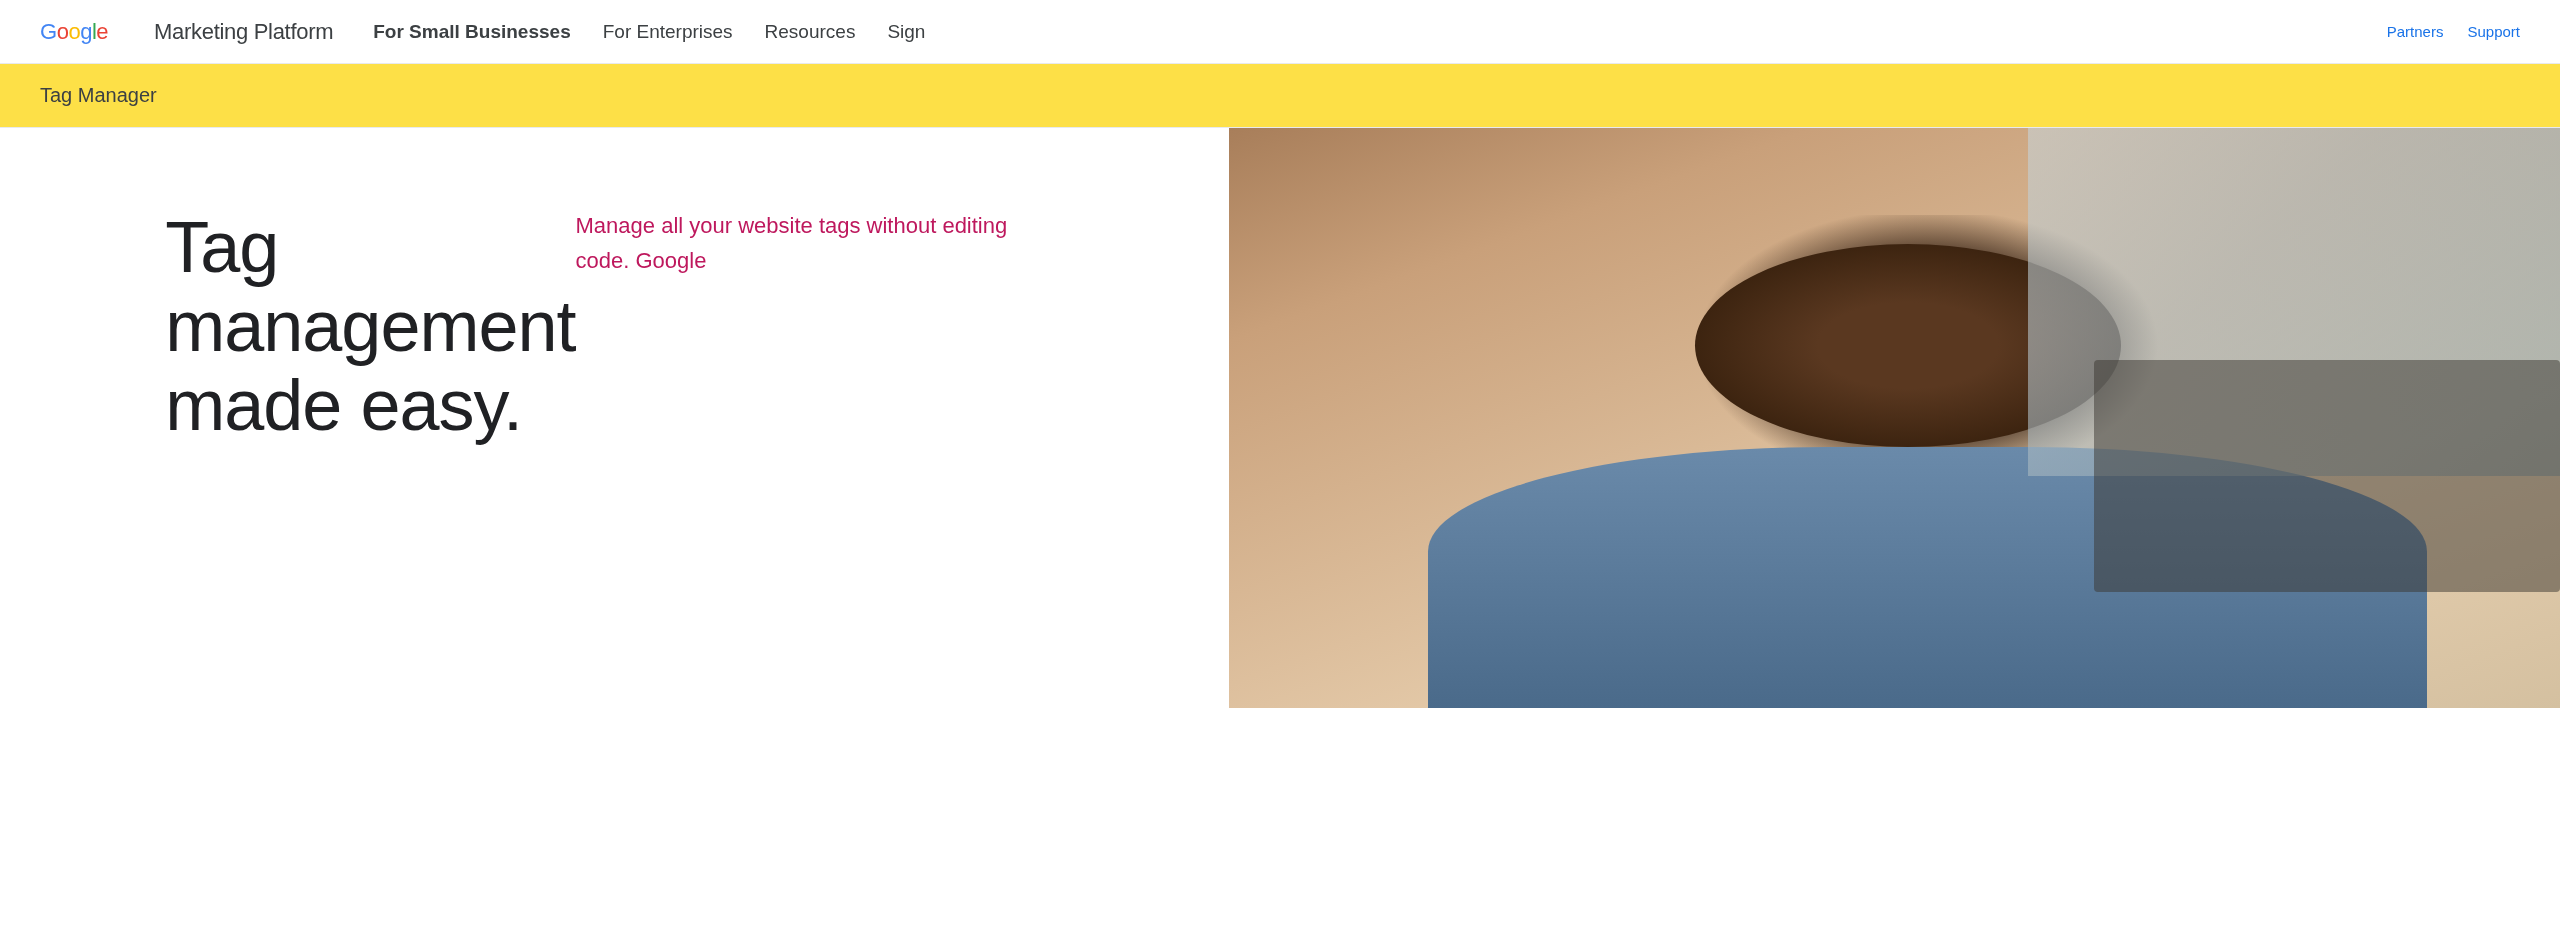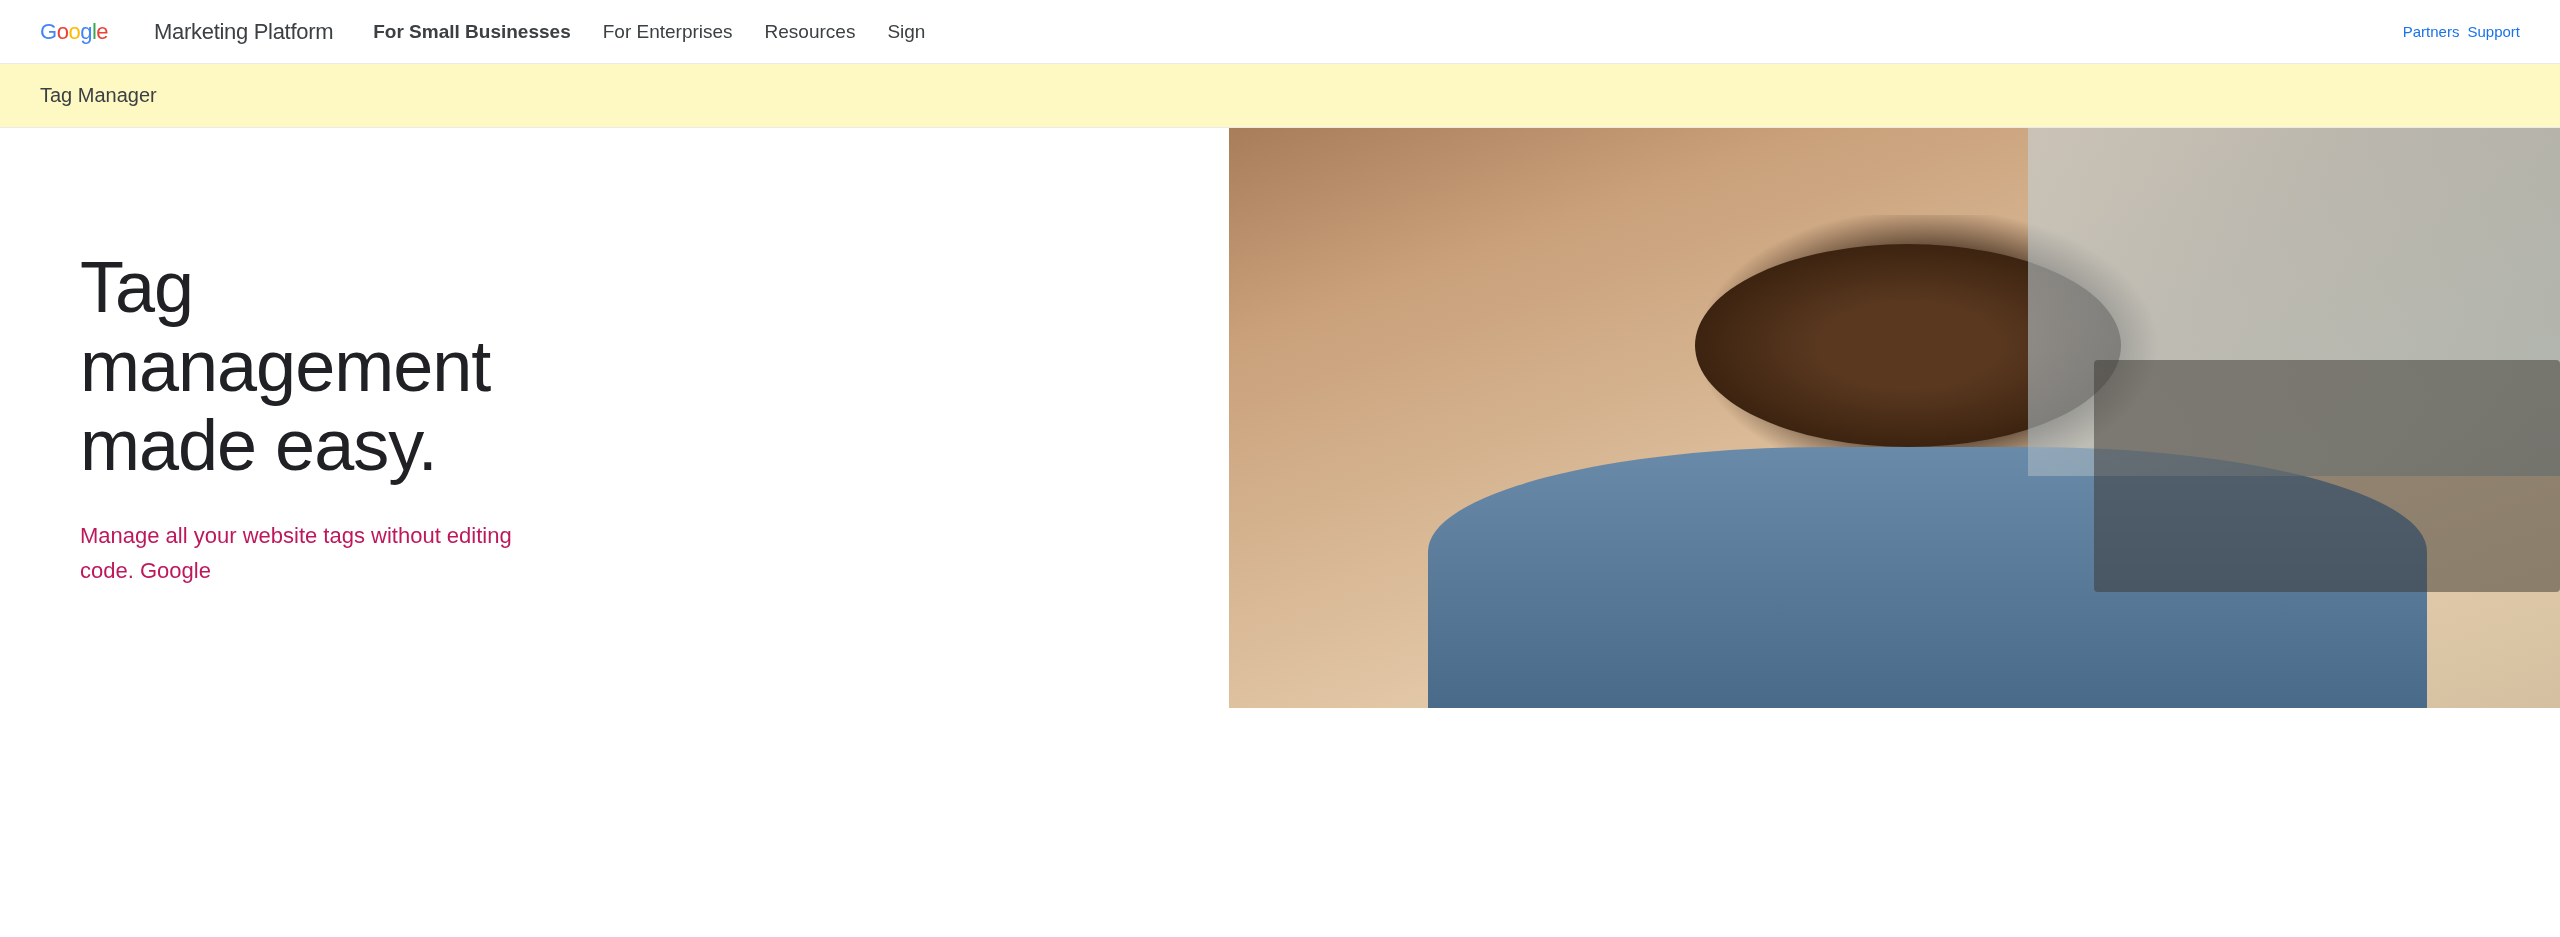--- a/index.html
+++ b/index.html
@@ -56,39 +56,39 @@
       text-decoration: none;
       cursor: pointer;
       font-weight: 400;
     }
     .top-nav-link.active {
       font-weight: 600;
     }
     .top-nav-right {
       display: flex;
       align-items: center;
-      gap: 8px;
+      gap: 24px;
     }
     .top-nav-action {
       font-size: 15px;
       color: #1a73e8;
       text-decoration: none;
       cursor: pointer;
       font-weight: 500;
     }
 
     
     .second-nav {
       display: flex;
       align-items: center;
       justify-content: space-between;
       padding: 0 40px;
       height: 64px;
       border-bottom: 1px solid #e8eaed;
-      background: #fef9c3;
+      background: #fde047;
       position: relative;
     }
     .second-nav-left {
       display: flex;
       align-items: center;
       gap: 48px;
     }
     .product-name {
       font-size: 20px;
       color: #3c4043;
@@ -154,23 +154,23 @@
     .hero {
       display: flex;
       width: 100%;
       min-height: 580px;
       position: relative;
       overflow: hidden;
     }
     .hero-left {
       flex: 0 0 48%;
       display: flex;
-      flex-direction: column;
+      flex-direction: row;
       justify-content: center;
-      padding: 80px 60px 80px 80px;
+      padding: 80px 60px 80px 52px;
       background: #fff;
       z-index: 2;
     }
     .hero-title {
       font-size: 72px;
       font-weight: 300;
       color: #202124;
       line-height: 1.1;
       margin-bottom: 32px;
       letter-spacing: -1px;

